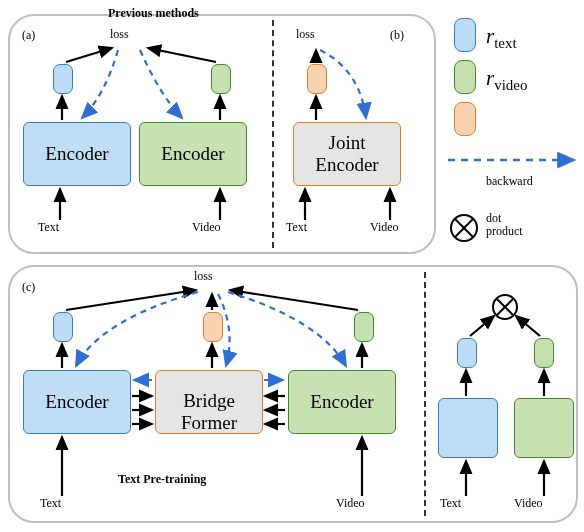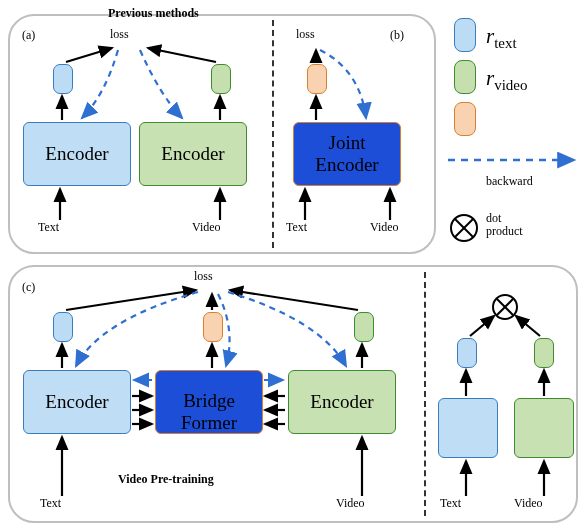--- a/index.html
+++ b/index.html
@@ -36,21 +36,21 @@
     border-radius: 6px;
     display: flex;
     align-items: center;
     justify-content: center;
     font-size: 19px;
     text-align: center;
     line-height: 1.15;
   }
   .box.text-enc { background: #bfddf4; border: 1.5px solid #3a7cc2; }
   .box.video-enc { background: #c8e1b2; border: 1.5px solid #3f8b2f; }
-  .box.joint-enc { background: #1d4ed8; border: 1.5px solid #d97f2e; }
+  .box.joint-enc { background: #e5e5e5; border: 1.5px solid #d97f2e; }
   .cap {
     position: absolute;
     width: 18px;
     height: 28px;
     border-radius: 7px;
   }
   .cap.text { background: #bcdbf5; border: 1.5px solid #3a7cc2; }
   .cap.video { background: #c5e0ae; border: 1.5px solid #3f8b2f; }
   .cap.interact { background: #f9d2b1; border: 1.5px solid #d97f2e; }
   .legend-cap {
@@ -131,21 +131,21 @@
        <span>Encoder</span>
     </div>
   <div class="box joint-enc" style="left:155px; top:370px; width:106px; height:62px;">
        <span style="white-space:pre;margin-top:20px;">Bridge
 Former</span>
     </div>
   <div class="box video-enc" style="left:288px; top:370px; width:106px; height:62px;">
        <span>Encoder</span>
     </div>
 
-  <div class="label bold" style="left:118px; top:472px;">Video Pre-training</div>
+  <div class="label bold" style="left:118px; top:472px;">Text Pre-training</div>
   <div class="label" style="left:40px; top:496px;">Text</div>
   <div class="label" style="left:336px; top:496px;">Video</div>
 
 
   <div class="cap text" style="left:457px; top:338px;"></div>
   <div class="cap video" style="left:534px; top:338px;"></div>
 
   <div class="box text-enc" style="left:438px; top:398px; width:58px; height:58px;"></div>
   <div class="box video-enc" style="left:514px; top:398px; width:58px; height:58px;"></div>
 

